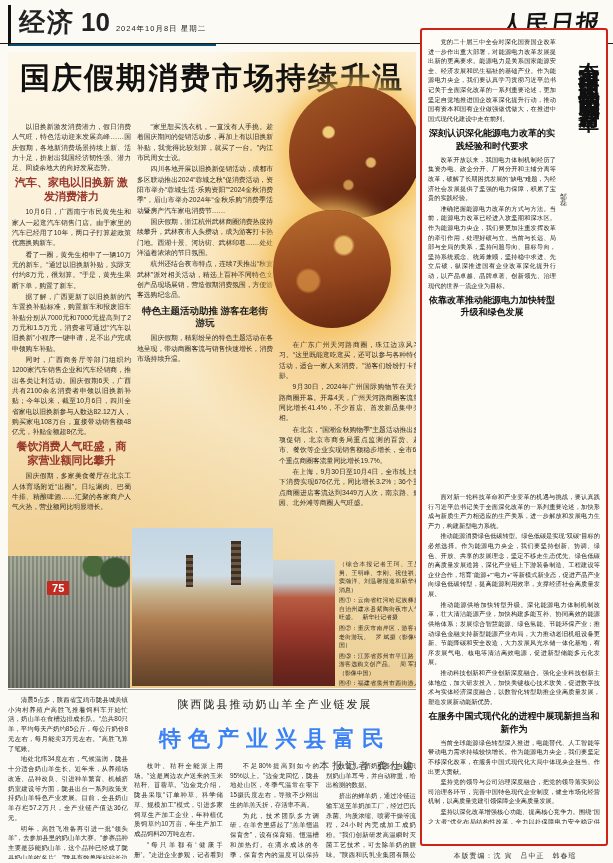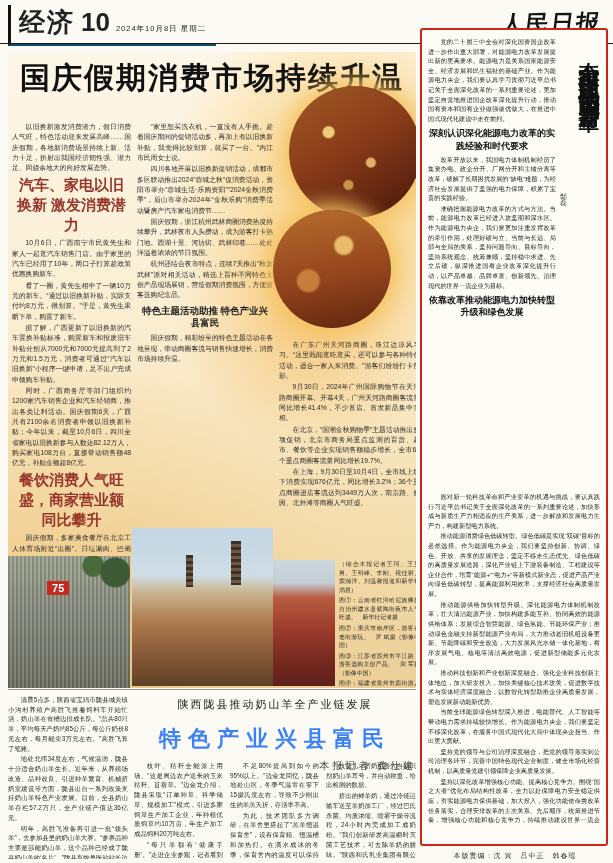--- a/index.html
+++ b/index.html
@@ -27,21 +27,21 @@
       radial-gradient(circle at 10% 95%, rgba(238,190,110,.55), rgba(238,190,110,0) 45%),
       linear-gradient(180deg,#fdf7e9 0%, #faeccd 48%, #f3dcab 78%, #eccf97 100%);
   }
   .headline { position:absolute; left:0; top:6px; width:100%; text-align:center;
     font-size:30px; font-weight:900; letter-spacing:2px; color:#111; }
   .byline { position:absolute; left:0; top:47px; width:60%; text-align:center;
     font-size:8px; letter-spacing:4px; color:#444; }
 
   .tcol { position:absolute; overflow:hidden; font-size:6.8px; line-height:1.52; color:#2d2b28; }
   .para { text-indent:2em; text-align:justify; margin-bottom:1px; }
-  .subhead  { color:#98362a; font-weight:800; font-size:15px; line-height:1.35; text-align:center; margin:0 2px 3px; text-indent:0; }
+  .subhead  { color:#98362a; font-weight:800; font-size:11px; line-height:1.35; text-align:center; margin:0 2px 3px; text-indent:0; }
   .subhead2 { color:#1d1d1d; font-weight:800; font-size:9.5px; line-height:1.35; text-align:center; margin:4px 2px 3px; text-indent:0; }
   .cap { text-align:justify; margin-bottom:2px; }
 
   #col1 { left:4px;   top:70px;  width:119px; height:432px; }
   #col2 { left:129px; top:70px;  width:136px; height:404px; }
   #col3 { left:271px; top:288px; width:141px; height:216px; }
   #caps { left:331px; top:508px; width:81px;  height:126px; font-size:5.9px; line-height:1.45; }
 
   .photo { position:absolute; overflow:hidden; }
   .circle { border-radius:50%; box-shadow:0 0 18px 7px rgba(244,194,96,.9); }
@@ -130,21 +130,21 @@
         <div class="para">据了解，广西更新了以旧换新的汽车置换补贴标准，购置新车和报废旧车补贴分别从7000元和7000元提高到了2万元和1.5万元，消费者可通过“汽车以旧换新”小程序一键申请，足不出户完成申领购车补贴。</div>
         <div class="para">同时，广西商务厅等部门组织约1200家汽车销售企业和汽车经销商，推出各类让利活动。国庆假期6天，广西共有2100余名消费者申领以旧换新补贴；今年以来，截至10月6日，四川全省家电以旧换新参与人数达82.12万人，购买家电108万台，直接带动销售额48亿元，补贴金额超8亿元。</div>
         <div class="subhead">餐饮消费人气旺盛，商家营业额同比攀升</div>
         <div class="para">国庆假期，多家美食餐厅在北京工人体育场附近“出圈”。日坛涮肉、巴蜀牛排、精酿啤酒……汇聚的各家商户人气火热，营业额同比明显增长。</div>
       </div>
     <div class="tcol" id="col2">
         <div class="para">“家里想买洗衣机，一直没有人手挑。趁着国庆期间的促销活动多，再加上有以旧换新补贴，我觉得比较划算，就买了一台。”内江市民周女士说。</div>
         <div class="para">四川各地开展以旧换新促销活动，成都市多区联动推出2024“蓉城之秋”促消费活动，资阳市举办“蓉城生活·乐购资阳”“2024金秋消费季”，眉山市举办2024年“金秋乐购”消费季活动暨房产汽车家电消费节……</div>
         <div class="para">国庆假期，浙江杭州武林商圈消费热度持续攀升，武林夜市人头攒动，成为游客打卡热门地。西湖十景、河坊街、武林印巷……处处洋溢着浓浓的节日氛围。</div>
         <div class="para">杭州还结合夜市特点，连续7天推出“秋宴武林”派对相关活动，精选上百种不同特色文创产品现场展销，营造假期消费氛围，方便游客选购纪念品。</div>
-        <div class="subhead2">特色主题活动助推 特色产业兴县富民</div>
+        <div class="subhead2">特色主题活动助推 游客在老街游玩</div>
         <div class="para">国庆假期，精彩纷呈的特色主题活动在各地呈现，带动商圈客流与销售快速增长，消费市场持续升温。</div>
       </div>
     <div class="tcol" id="col3">
         <div class="para">在广东广州天河路商圈，珠江边凉风习习。“这里既能逛吃逛买，还可以参与各种特色活动，适合一家人来消费。”游客们纷纷打卡留影。</div>
         <div class="para">9月30日，2024年广州国际购物节在天河路商圈开幕。开幕4天，广州天河路商圈客流量同比增长41.4%，不少首店、首发新品集中亮相。</div>
         <div class="para">在北京，“国潮金秋购物季”主题活动推出多项促销，北京市商务局重点监测的百货、超市、餐饮等企业实现销售额稳步增长，全市60个重点商圈客流量同比增长19.7%。</div>
         <div class="para">在上海，9月30日至10月4日，全市线上线下消费实现676亿元，同比增长3.2%；36个重点商圈进店客流达到3449万人次，南京路、豫园、北外滩等商圈人气旺盛。</div>
       </div>
 
     <div class="photo circle" id="ph-circle1"></div>
@@ -211,20 +211,21 @@
         <div class="vauthor">邹磊</div>
         <div class="vtitle">奋力谱写中国式现代化能源电力新篇章</div>
       </div>
     </div>
     <div class="rb-bottom">
       <div>
           <div class="para">面对新一轮科技革命和产业变革的机遇与挑战，要认真践行习近平总书记关于全面深化改革的一系列重要论述，加快形成与新质生产力相适应的生产关系，进一步解放和发展电力生产力，构建新型电力系统。</div>
           <div class="para">推动能源消费绿色低碳转型。绿色低碳是实现“双碳”目标的必然选择。作为能源电力央企，我们要坚持创新、协调、绿色、开放、共享的发展理念，坚定不移走生态优先、绿色低碳的高质量发展道路，深化产业链上下游装备制造、工程建设等企业合作，培育“能源+”“电力+”等新模式新业态，促进产品产业向绿色低碳转型，提高能源利用效率，支撑经济社会高质量发展。</div>
           <div class="para">推动能源供给加快转型升级。深化能源电力体制机制改革，壮大清洁能源产业，加快构建多能互补、协同高效的能源供给体系；发展综合智慧能源、绿色氢能、节能环保产业；推动绿色金融支持新型能源产业布局，大力推动老旧机组设备更新、节能降碳和安全改造，大力发展风光水储一体化基地，有序发展气电、核电等清洁高效电源，促进新型储能多元化发展。</div>
           <div class="para">推动科技创新和产业创新深度融合。强化企业科技创新主体地位，加大研发投入，加快关键核心技术攻关，促进数字技术与实体经济深度融合，以数智化转型助推企业高质量发展，塑造发展新动能新优势。</div>
+          <div class="subhead">在服务中国式现代化的进程中展现新担当和新作为</div>
           <div class="para">当前全球能源绿色转型深入推进，电能替代、人工智能等带动电力需求持续较快增长。作为能源电力央企，我们要坚定不移深化改革，在服务中国式现代化大局中体现央企担当、作出更大贡献。</div>
           <div class="para">坚持党的领导与公司治理深度融合，把党的领导落实到公司治理各环节，完善中国特色现代企业制度，健全市场化经营机制，以高质量党建引领保障企业高质量发展。</div>
           <div class="para">坚持以深化改革增强核心功能、提高核心竞争力。围绕“国之大者”优化布局结构性改革，全力以赴保障电力安全稳定供应，夯实能源电力保供基础，加大投入，强化功能使命类改革任务落实，合理安排改革的主次关系、先后顺序，统筹推进节奏，增强核心功能和核心竞争力，持续推动建设世界一流企业，推动能源电力实现更高质量、更有效率、更加公平、更可持续、更为安全的发展。</div>
         </div>
 
     </div>
   </div>
 
   <div class="pfooter">本版责编：沈  寅　吕中正　韩春瑶</div>
 

